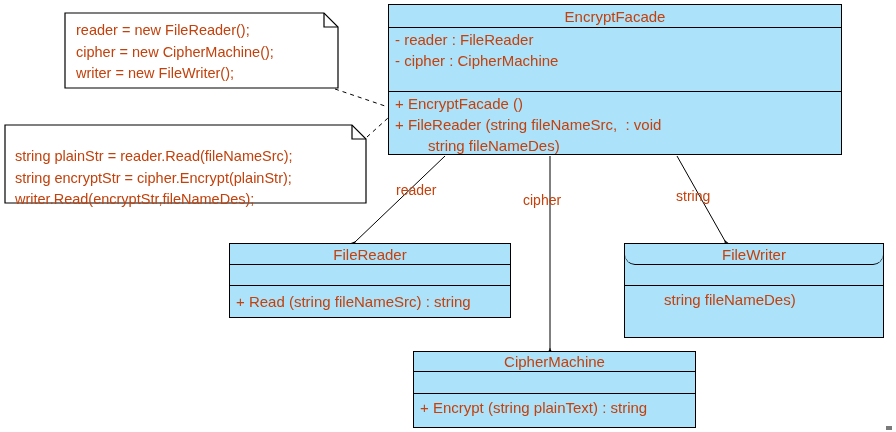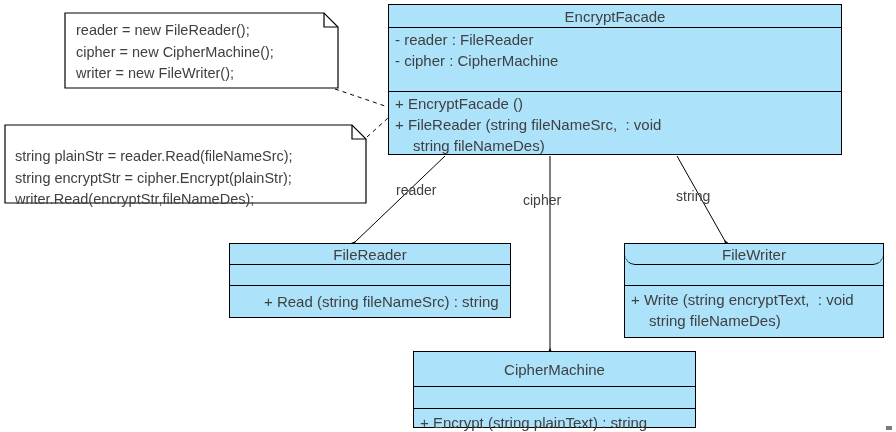--- a/index.html
+++ b/index.html
@@ -1,31 +1,31 @@
 <!DOCTYPE html>
 <html><head>
 <meta charset="utf-8">
 <style>
   html,body { margin:0; padding:0; background:#fff; }
   .canvas {
     position:relative; width:896px; height:432px; background:#ffffff;
-    font-family:"Liberation Sans", sans-serif; color:#404040; overflow:hidden;
+    font-family:"Liberation Sans", sans-serif; color:#c2410c; overflow:hidden;
   }
   .svg-layer { position:absolute; left:0; top:0; z-index:1; }
   .uml-class {
     position:absolute; background:#ADE2FB; border:1px solid #000;
     box-sizing:border-box; z-index:2; font-size:15px;
   }
   .uml-title {
     display:flex; align-items:center; justify-content:center;
     border-bottom:1px solid #000; box-sizing:border-box; white-space:pre;
   }
   .uml-attrs { border-bottom:1px solid #000; box-sizing:border-box; }
   .uml-line { white-space:pre; line-height:21px; padding-left:6px; }
-  .uml-line.cont { padding-left:24px; }
+  .uml-line.cont { padding-left:39px; }
   .note-text { position:absolute; z-index:2; font-size:14.5px; }
   .note-text .uml-line { padding-left:0; line-height:21.5px; }
   .edge-label { position:absolute; z-index:3; font-size:14px; white-space:pre; }
   .artifact { position:absolute; z-index:3; }
 </style>
 </head>
 <body>
 
 <div class="canvas">
 
@@ -71,36 +71,35 @@
     <div style="padding-top:1px;">
       <div class="uml-line">+ EncryptFacade ()</div>
       <div class="uml-line">+ FileReader (string fileNameSrc,  : void</div>
       <div class="uml-line cont">string fileNameDes)</div>
     </div>
   </div>
 
   <div class="uml-class" style="left:229px; top:243px; width:282px; height:75px;">
     <div class="uml-title" style="height:21px;text-align:center;">FileReader</div>
     <div class="uml-attrs" style="height:21px;"></div>
-    <div style="padding-top:5px;padding-left:28px;">
+    <div style="padding-top:5px;">
       <div class="uml-line">+ Read (string fileNameSrc) : string</div>
     </div>
   </div>
 
   <div class="uml-class" style="left:624px; top:243px; width:260px; height:95px;">
     <div class="uml-title" style="height:21px;border-radius:10px;">FileWriter</div>
     <div class="uml-attrs" style="height:21px;"></div>
     <div style="padding-top:3px;">
-      <div class="uml-line">+ Write (string encryptText,  : void</div>
       <div class="uml-line cont">string fileNameDes)</div>
     </div>
   </div>
 
   <div class="uml-class" style="left:413px; top:351px; width:283px; height:77px;">
-    <div class="uml-title" style="height:35px;">CipherMachine</div>
+    <div class="uml-title" style="height:20px;">CipherMachine</div>
     <div class="uml-attrs" style="height:22px;"></div>
     <div style="padding-top:3px;">
       <div class="uml-line">+ Encrypt (string plainText) : string</div>
     </div>
   </div>
 
   <div class="edge-label" style="left:396px; top:182px;">reader</div>
   <div class="edge-label" style="left:523px; top:192px;">cipher</div>
   <div class="edge-label" style="left:676px; top:188px;">string</div>
 

